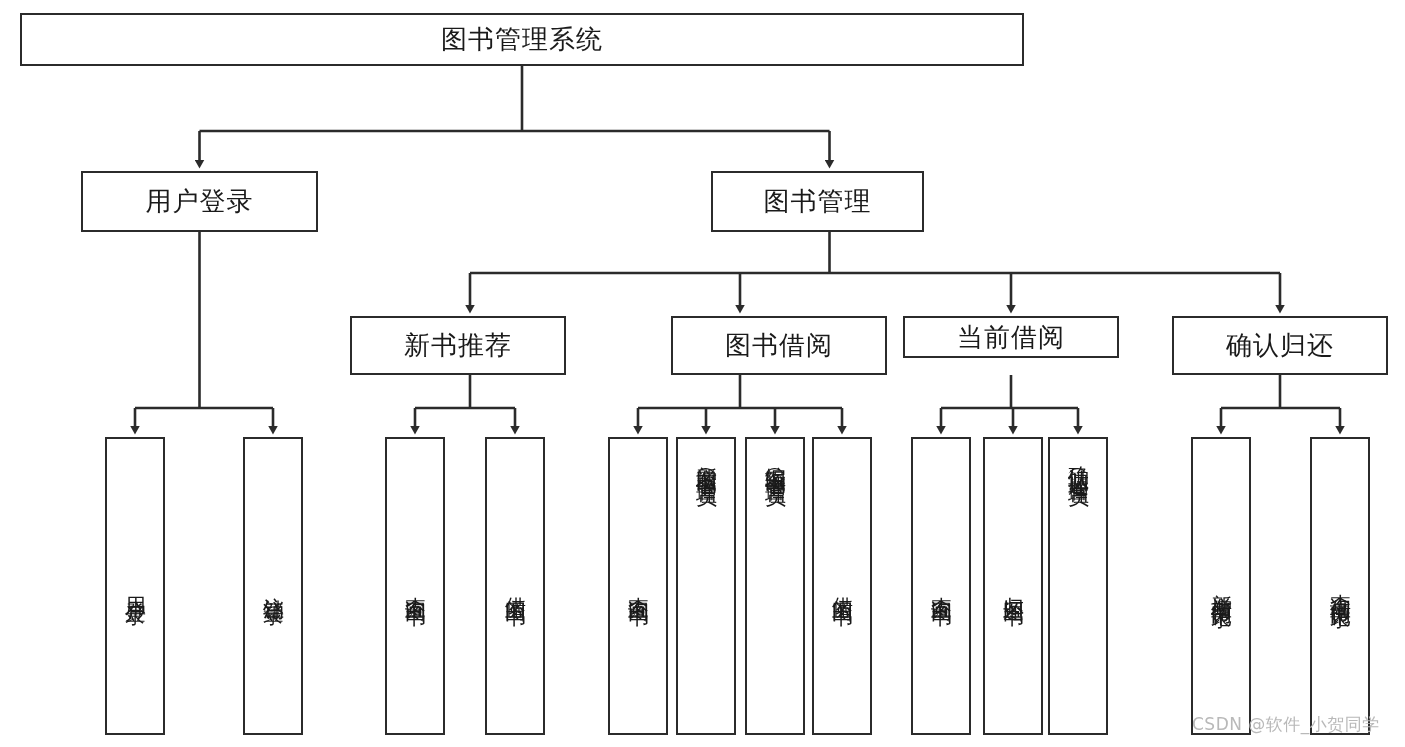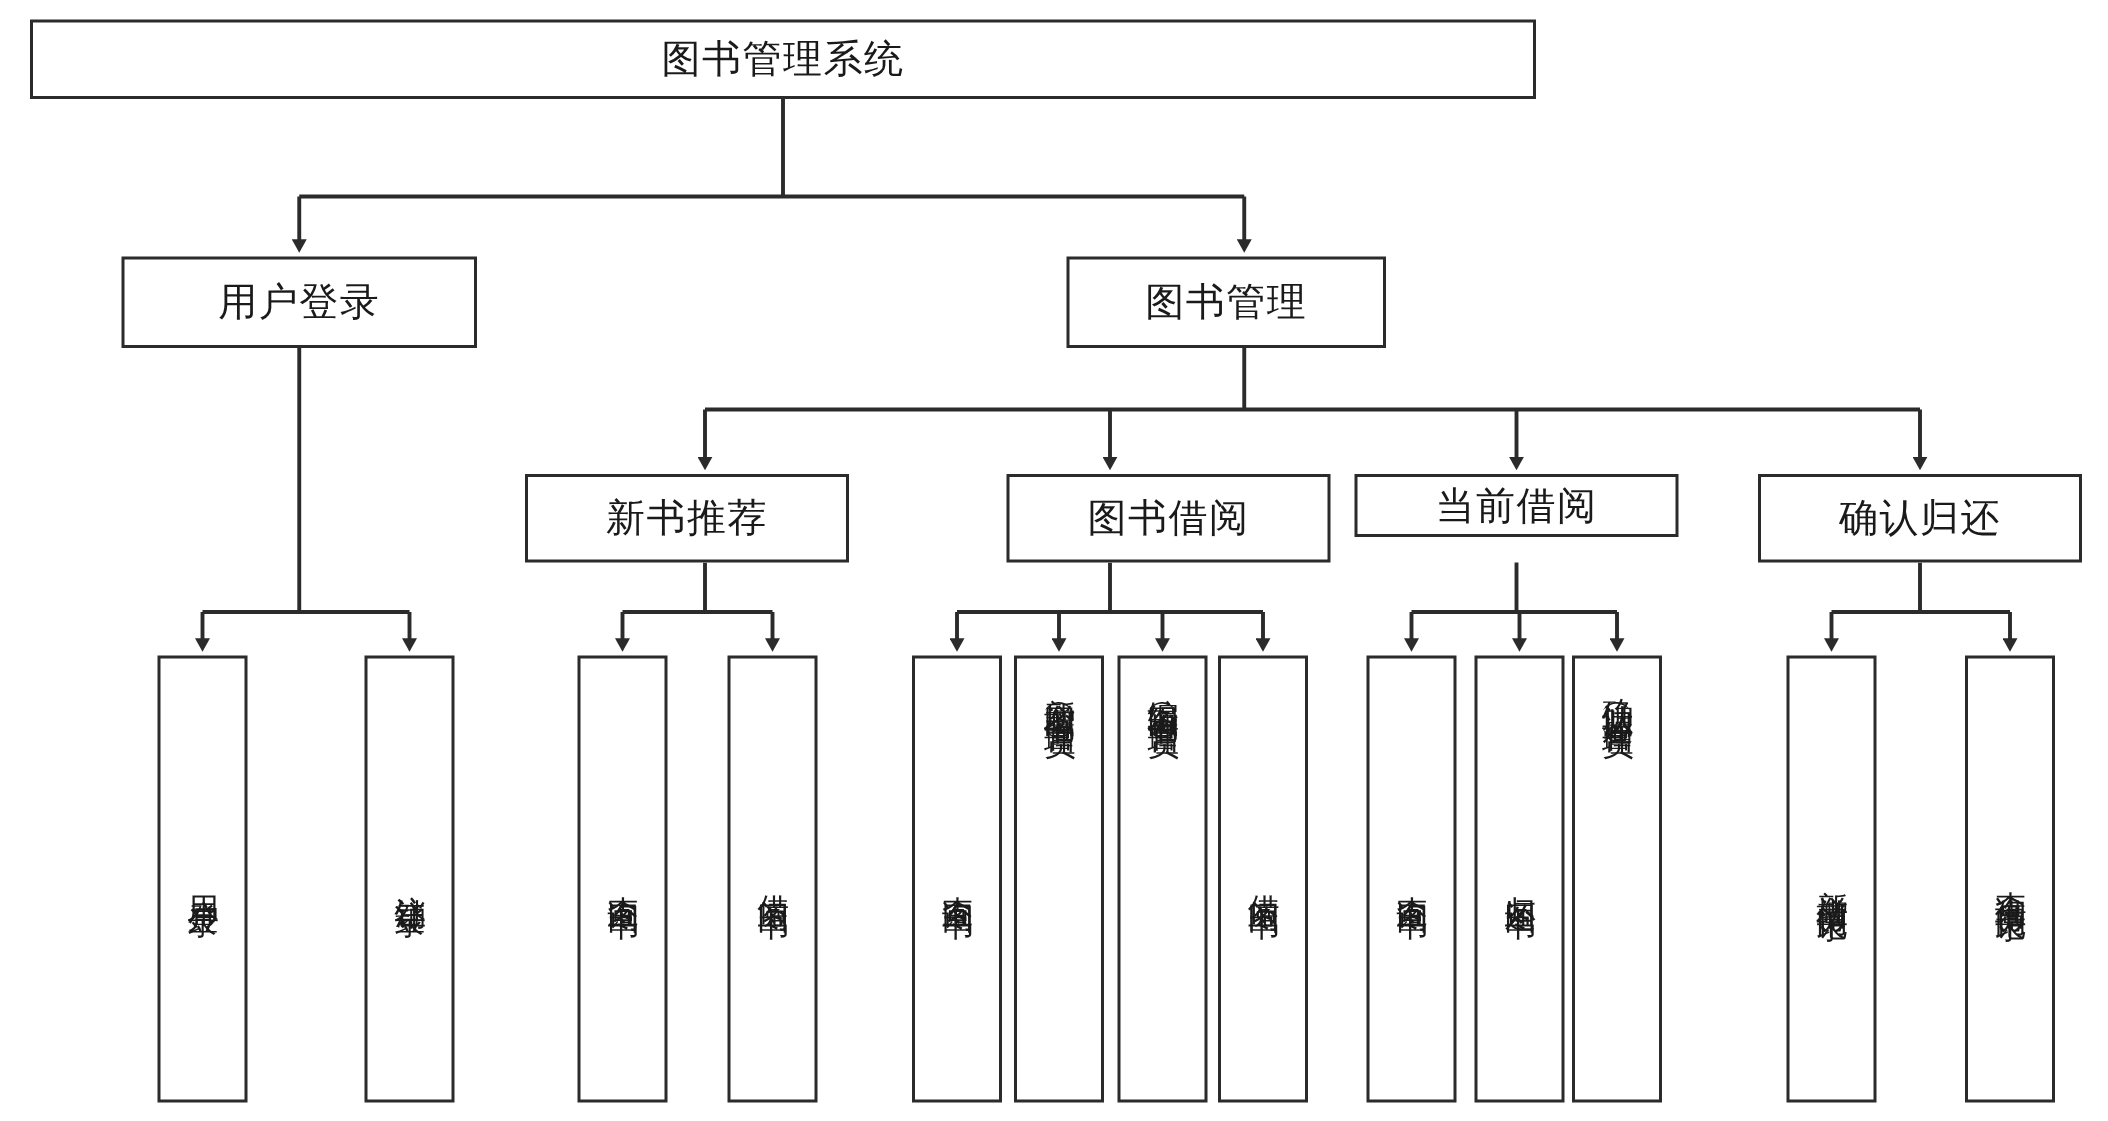--- a/index.html
+++ b/index.html
@@ -171,14 +171,15 @@
         <span class="vlabel">确认归还（管理员）</span>
       </div>
       <div class="node-box vertical centered" style="left: 1191px; top: 437px; width: 60px; height: 298px;">
         <span class="vlabel">新增借阅记录</span>
       </div>
       <div class="node-box vertical centered" style="left: 1310px; top: 437px; width: 60px; height: 298px;">
         <span class="vlabel">查询借阅记录</span>
       </div>
     </div>
 
+  <div class="watermark" style="left: 1192px; top: 713px;">CSDN @软件_小贺同学</div>
 
 </div>
 
 </body></html>

